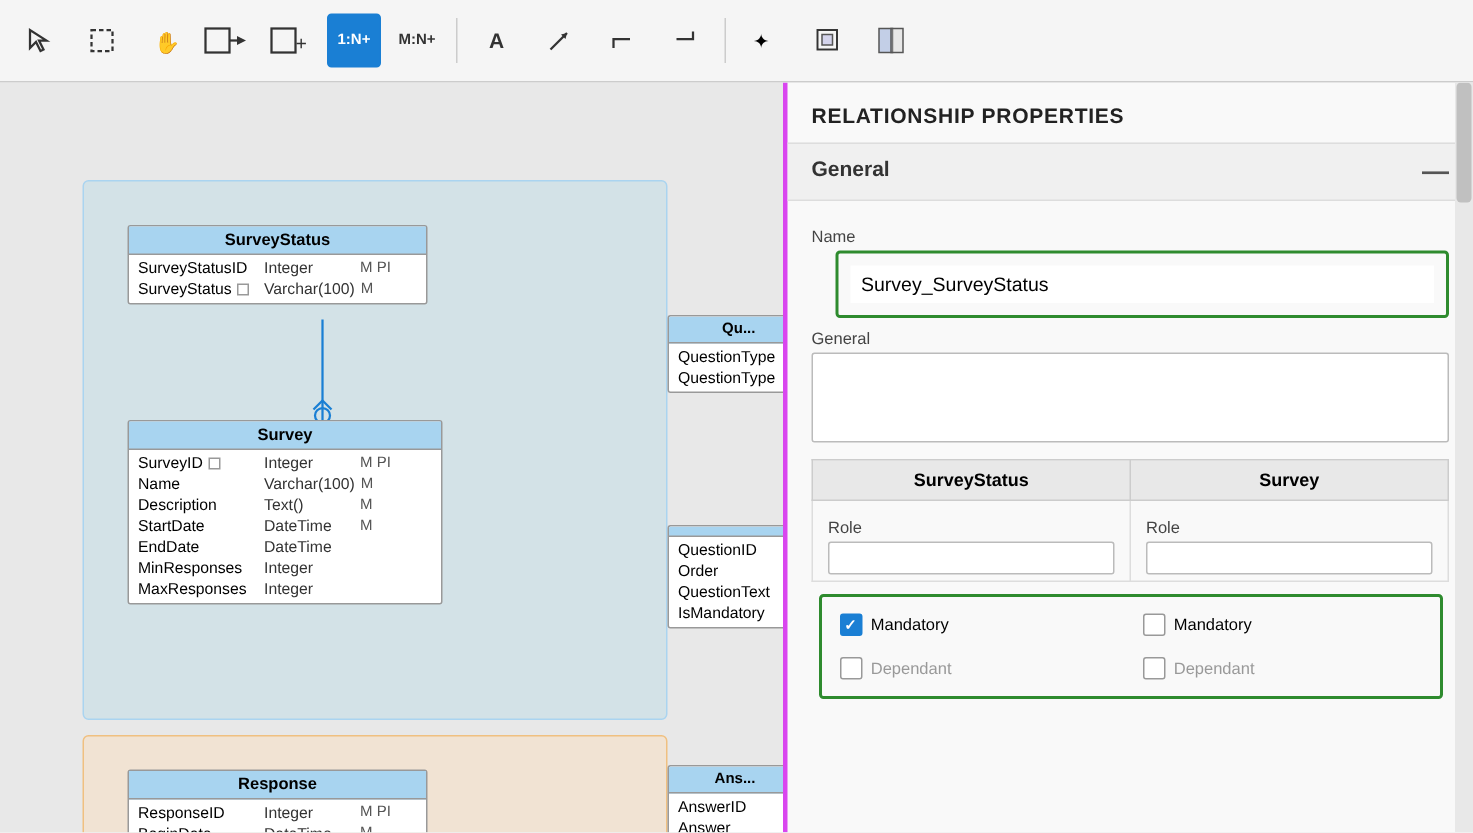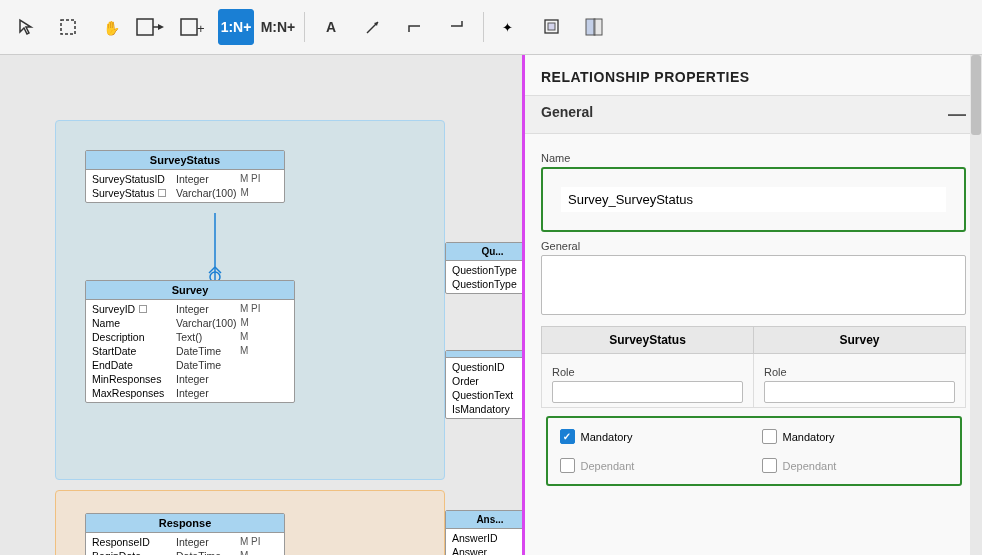--- a/index.html
+++ b/index.html
@@ -24,21 +24,21 @@
       font-size: 16px;
       color: #333;
       background: transparent;
     }
     .tool-btn.active {
       background: #1a7fd4;
       border-color: #1a7fd4;
       color: white;
     }
     .tool-btn-label {
-      font-size: 14px;
+      font-size: 10px;
       font-weight: bold;
       line-height: 1;
     }
     .tool-separator { width: 1px; height: 30px; background: #ccc; margin: 0 2px; }
 
     
     .main-area {
       display: flex;
       flex: 1;
       overflow: hidden;
@@ -143,22 +143,23 @@
 
     .field-label {
       font-size: 11px;
       color: #444;
       margin-bottom: 3px;
       margin-top: 8px;
     }
     .name-input-wrapper {
       border: 2px solid #2e8b2e;
       border-radius: 3px;
-      padding: 18px;
+      padding: 8px;
       margin-bottom: 2px;
+      margin-left: 16px;
     }
     .name-input-inner {
       width: 100%;
       padding: 5px 7px;
       border: none;
       font-size: 13px;
       background: white;
       outline: none;
     }
     .textarea-field {
@@ -435,21 +436,21 @@
           <span class="er-col-flags"></span>
         </div>
         <div class="er-table-row">
           <span class="er-col-name">MaxResponses</span>
           <span class="er-col-type">Integer</span>
           <span class="er-col-flags"></span>
         </div>
       </div>
     </div>
 
-    <div class="er-table" style="top:155px; left:445px; min-width:95px; max-width:95px; overflow:hidden;margin-top:32px;">
+    <div class="er-table" style="top:155px; left:445px; min-width:95px; max-width:95px; overflow:hidden;">
       <div class="er-table-header" style="font-size:10px;">Qu...</div>
       <div class="er-table-body">
         <div class="er-table-row">
             <span>QuestionType</span>
           </div>
         <div class="er-table-row">
             <span>QuestionType</span>
           </div>
       </div>
     </div>

